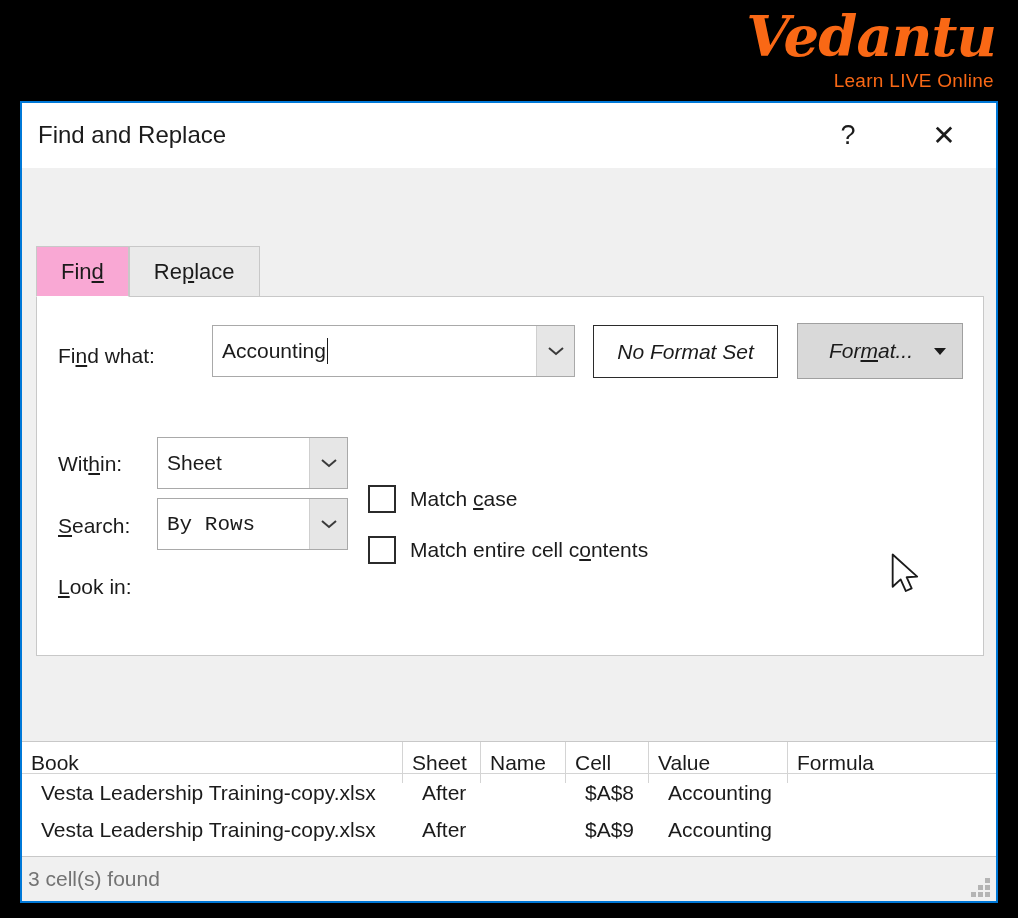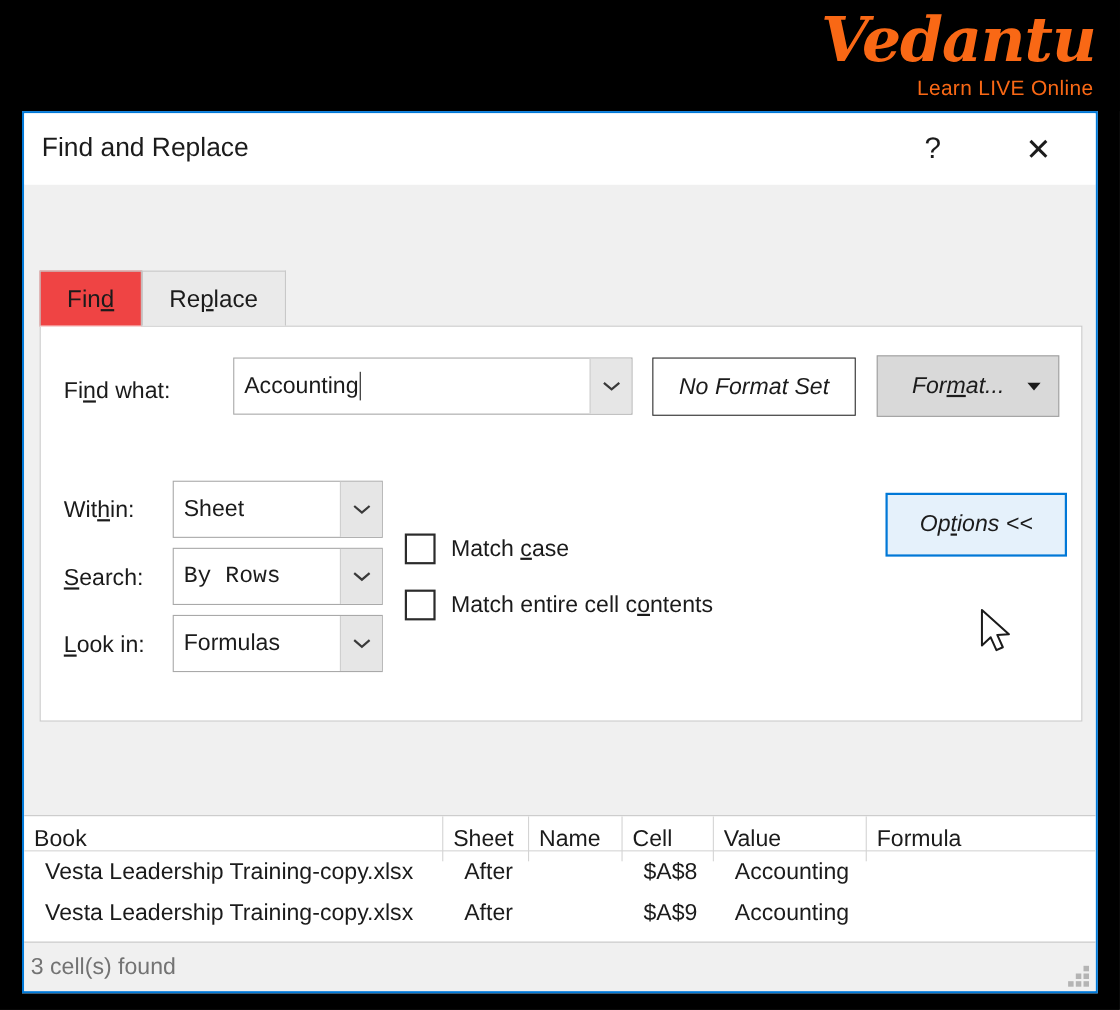--- a/index.html
+++ b/index.html
@@ -103,21 +103,21 @@
     justify-content: center;
     padding: 0 24px;
     font-size: 22px;
     color: #1b1b1b;
     border: 1px solid #c8c8c8;
     border-bottom: none;
     cursor: default;
     background: #eaeaea;
   }
   .tab.active {
-    background: #ef4444;
+    background: #f9a8d4;
     border-color: #c8c8c8;
     position: relative;
     z-index: 4;
     margin-bottom: -1px;
     height: 51px;
     border-bottom: 1px solid #ffffff;
   }
   .tab u { text-decoration: underline; }
 
   
@@ -392,42 +392,31 @@
       <div class="combo" style="left:120px; top:201px; width:191px; height:52px;font-family:Liberation Mono, monospace;">
         <div class="combo-value">By Rows</div>
         <div class="combo-arrow">
           <svg width="20" height="12" viewBox="0 0 20 12">
               <polyline points="3,3 10,9 17,3" fill="none" stroke="#3a3a3a" stroke-width="2"></polyline>
             </svg>
         </div>
       </div>
 
       <div class="field-label" style="left:21px; top:278px;"><span></span><u>L</u><span>ook in:</span></div>
-      <div class="combo" style="left:120px; top:262px; width:191px; height:52px;">
-        <div class="combo-value">Formulas</div>
-        <div class="combo-arrow">
-          <svg width="20" height="12" viewBox="0 0 20 12">
-              <polyline points="3,3 10,9 17,3" fill="none" stroke="#3a3a3a" stroke-width="2"></polyline>
-            </svg>
-        </div>
-      </div>
 
       <div class="checkrow" style="left:331px; top:144px;">
         <span class="checkbox"></span>
         <span class="chk-label"><span>Match </span><u>c</u><span>ase</span></span>
       </div>
 
       <div class="checkrow" style="left:331px; top:195px;">
         <span class="checkbox"></span>
         <span class="chk-label"><span>Match entire cell c</span><u>o</u><span>ntents</span></span>
       </div>
 
-      <button class="btn" id="options-toggle" style="left:768px; top:151px; width:165px; height:58px;">
-          <span><span>Op</span><u>t</u><span>ions &lt;&lt;</span></span>
-        </button>
     </div>
 
   </div>
 
   <div id="results">
     <div id="results-header">
       <div class="hcell col-book">Book</div>
       <div class="hcell col-sheet">Sheet</div>
       <div class="hcell col-name">Name</div>
       <div class="hcell col-cell">Cell</div>

